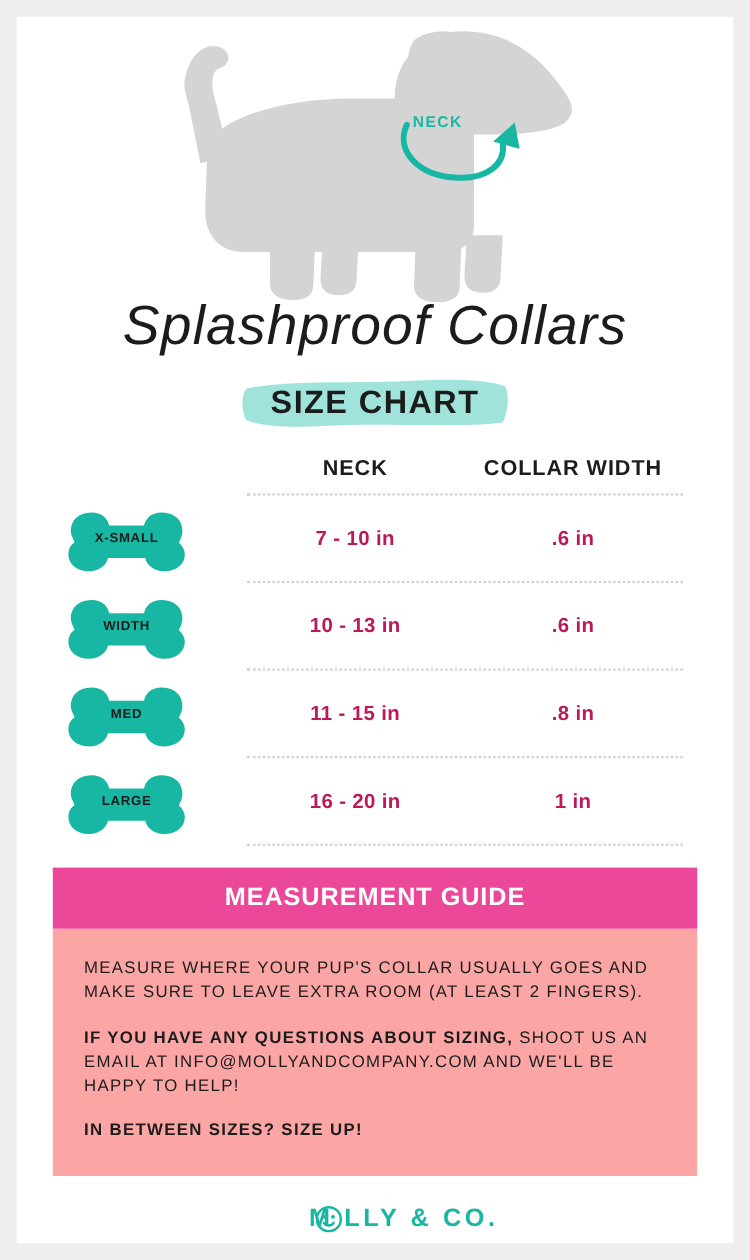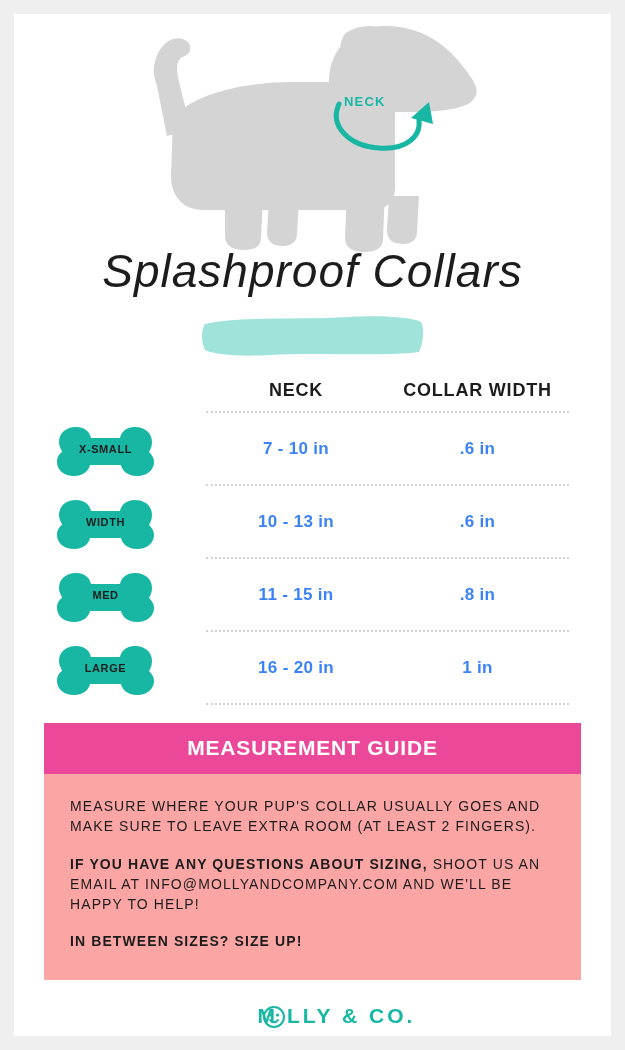--- a/index.html
+++ b/index.html
@@ -108,21 +108,21 @@
     margin-left: 150px;
   }
   .row {
     display: flex;
     align-items: center;
     height: 71px;
   }
   .cell {
     font-size: 17px;
     font-weight: bold;
-    color: #3b82f6;
+    color: #be185d;
     letter-spacing: 0.3px;
   }
   .bone-wrap {
     width: 150px;
     flex: none;
     display: flex;
     align-items: center;
     justify-content: flex-start;
     position: relative;
   }
@@ -160,21 +160,21 @@
     color: #1c1c1c;
     line-height: 1.45;
     margin: 0 0 17px 0;
   }
   .mg-p:last-child { margin-bottom: 0; }
   .mg-p b { font-weight: bold; }
 
   
   .footer {
     display: flex;
-    align-items: flex-end;
+    align-items: center;
     justify-content: center;
     gap: 8px;
     margin-top: 24px;
     padding-left: 48px;
   }
   .footer-text {
     font-size: 21px;
     font-weight: bold;
     letter-spacing: 3px;
     color: #18b7a4;
@@ -212,20 +212,21 @@
       </svg>
       <div class="neck-label">NECK</div>
     </div>
 
     <div class="title-script">Splashproof Collars</div>
 
     <div class="size-chart-wrap">
       <svg class="brush" width="228" height="48" viewBox="0 0 228 48">
         <path d="M6 12 C40 4, 100 8, 150 5 C188 3, 214 6, 222 10 C226 18, 224 32, 220 40 C180 45, 120 40, 70 43 C40 45, 14 42, 6 38 C2 30, 2 18, 6 12 Z" fill="#9fe3da"></path>
       </svg>
+      <div class="size-chart-text">SIZE CHART</div>
     </div>
 
     <div class="table">
       <div class="thead">
         <div class="col-icon"></div>
         <div class="col-neck th">NECK</div>
         <div class="col-width th">COLLAR WIDTH</div>
       </div>
 
       <div class="dotted"></div>

